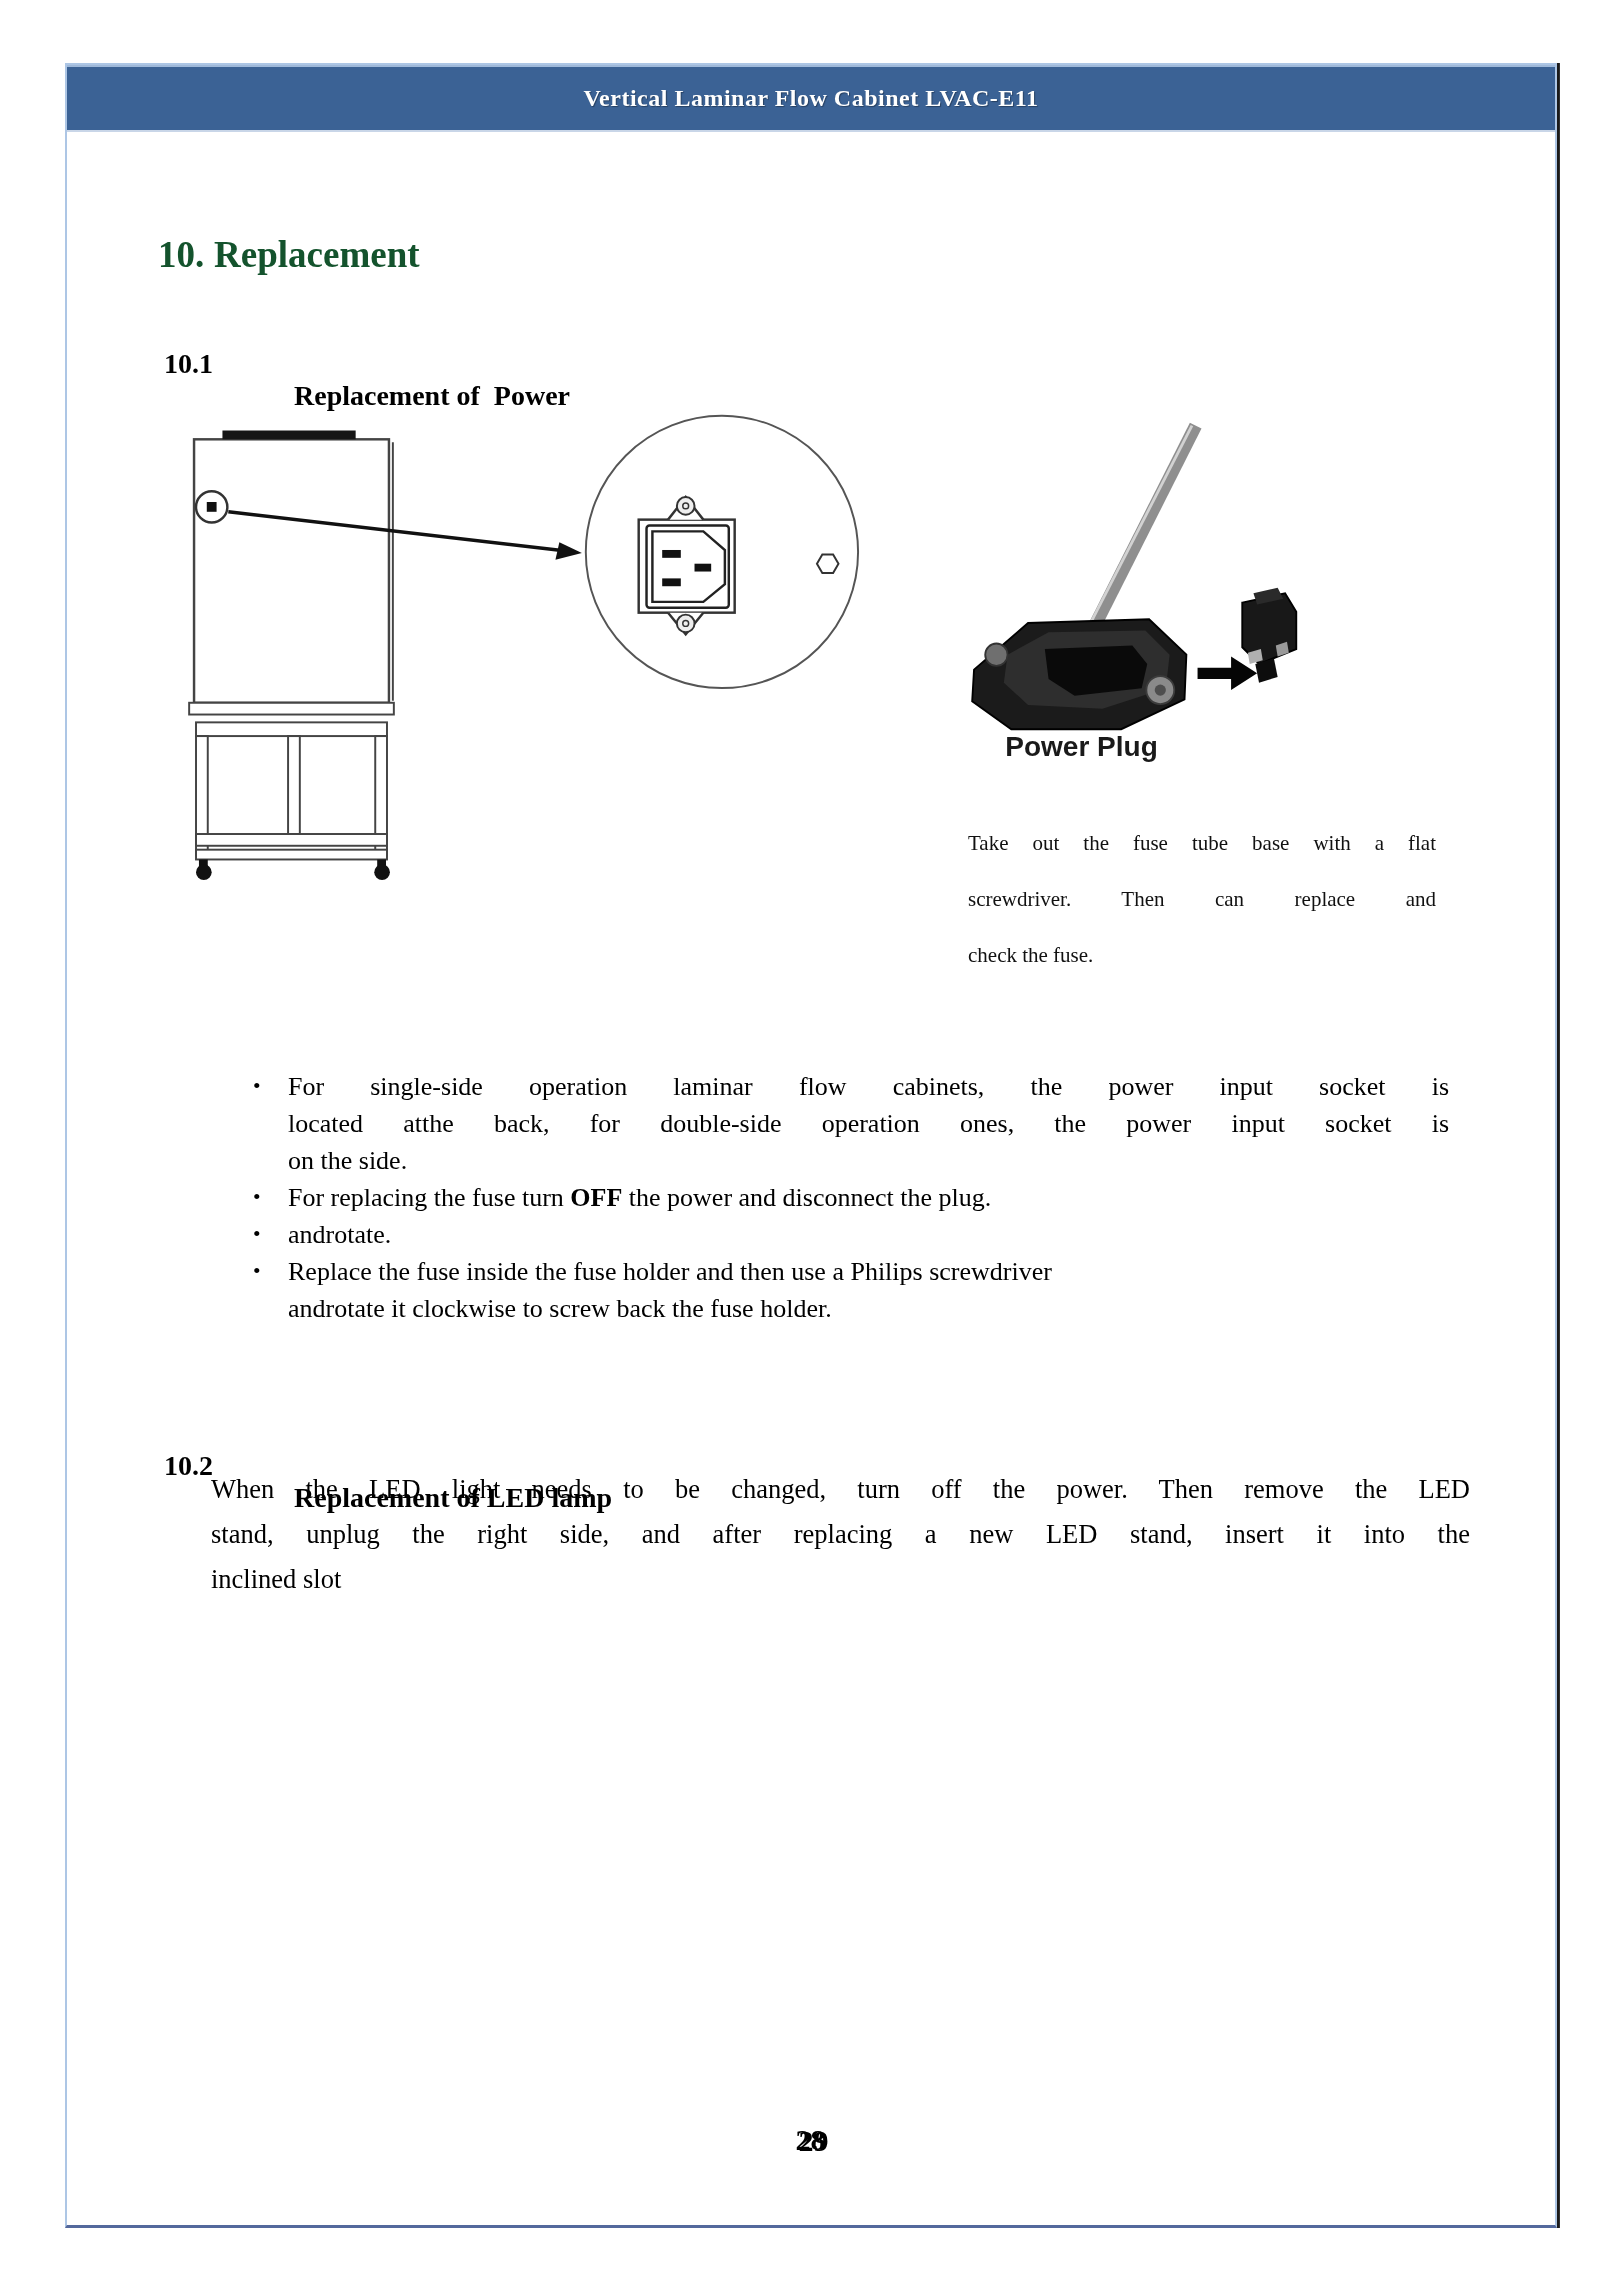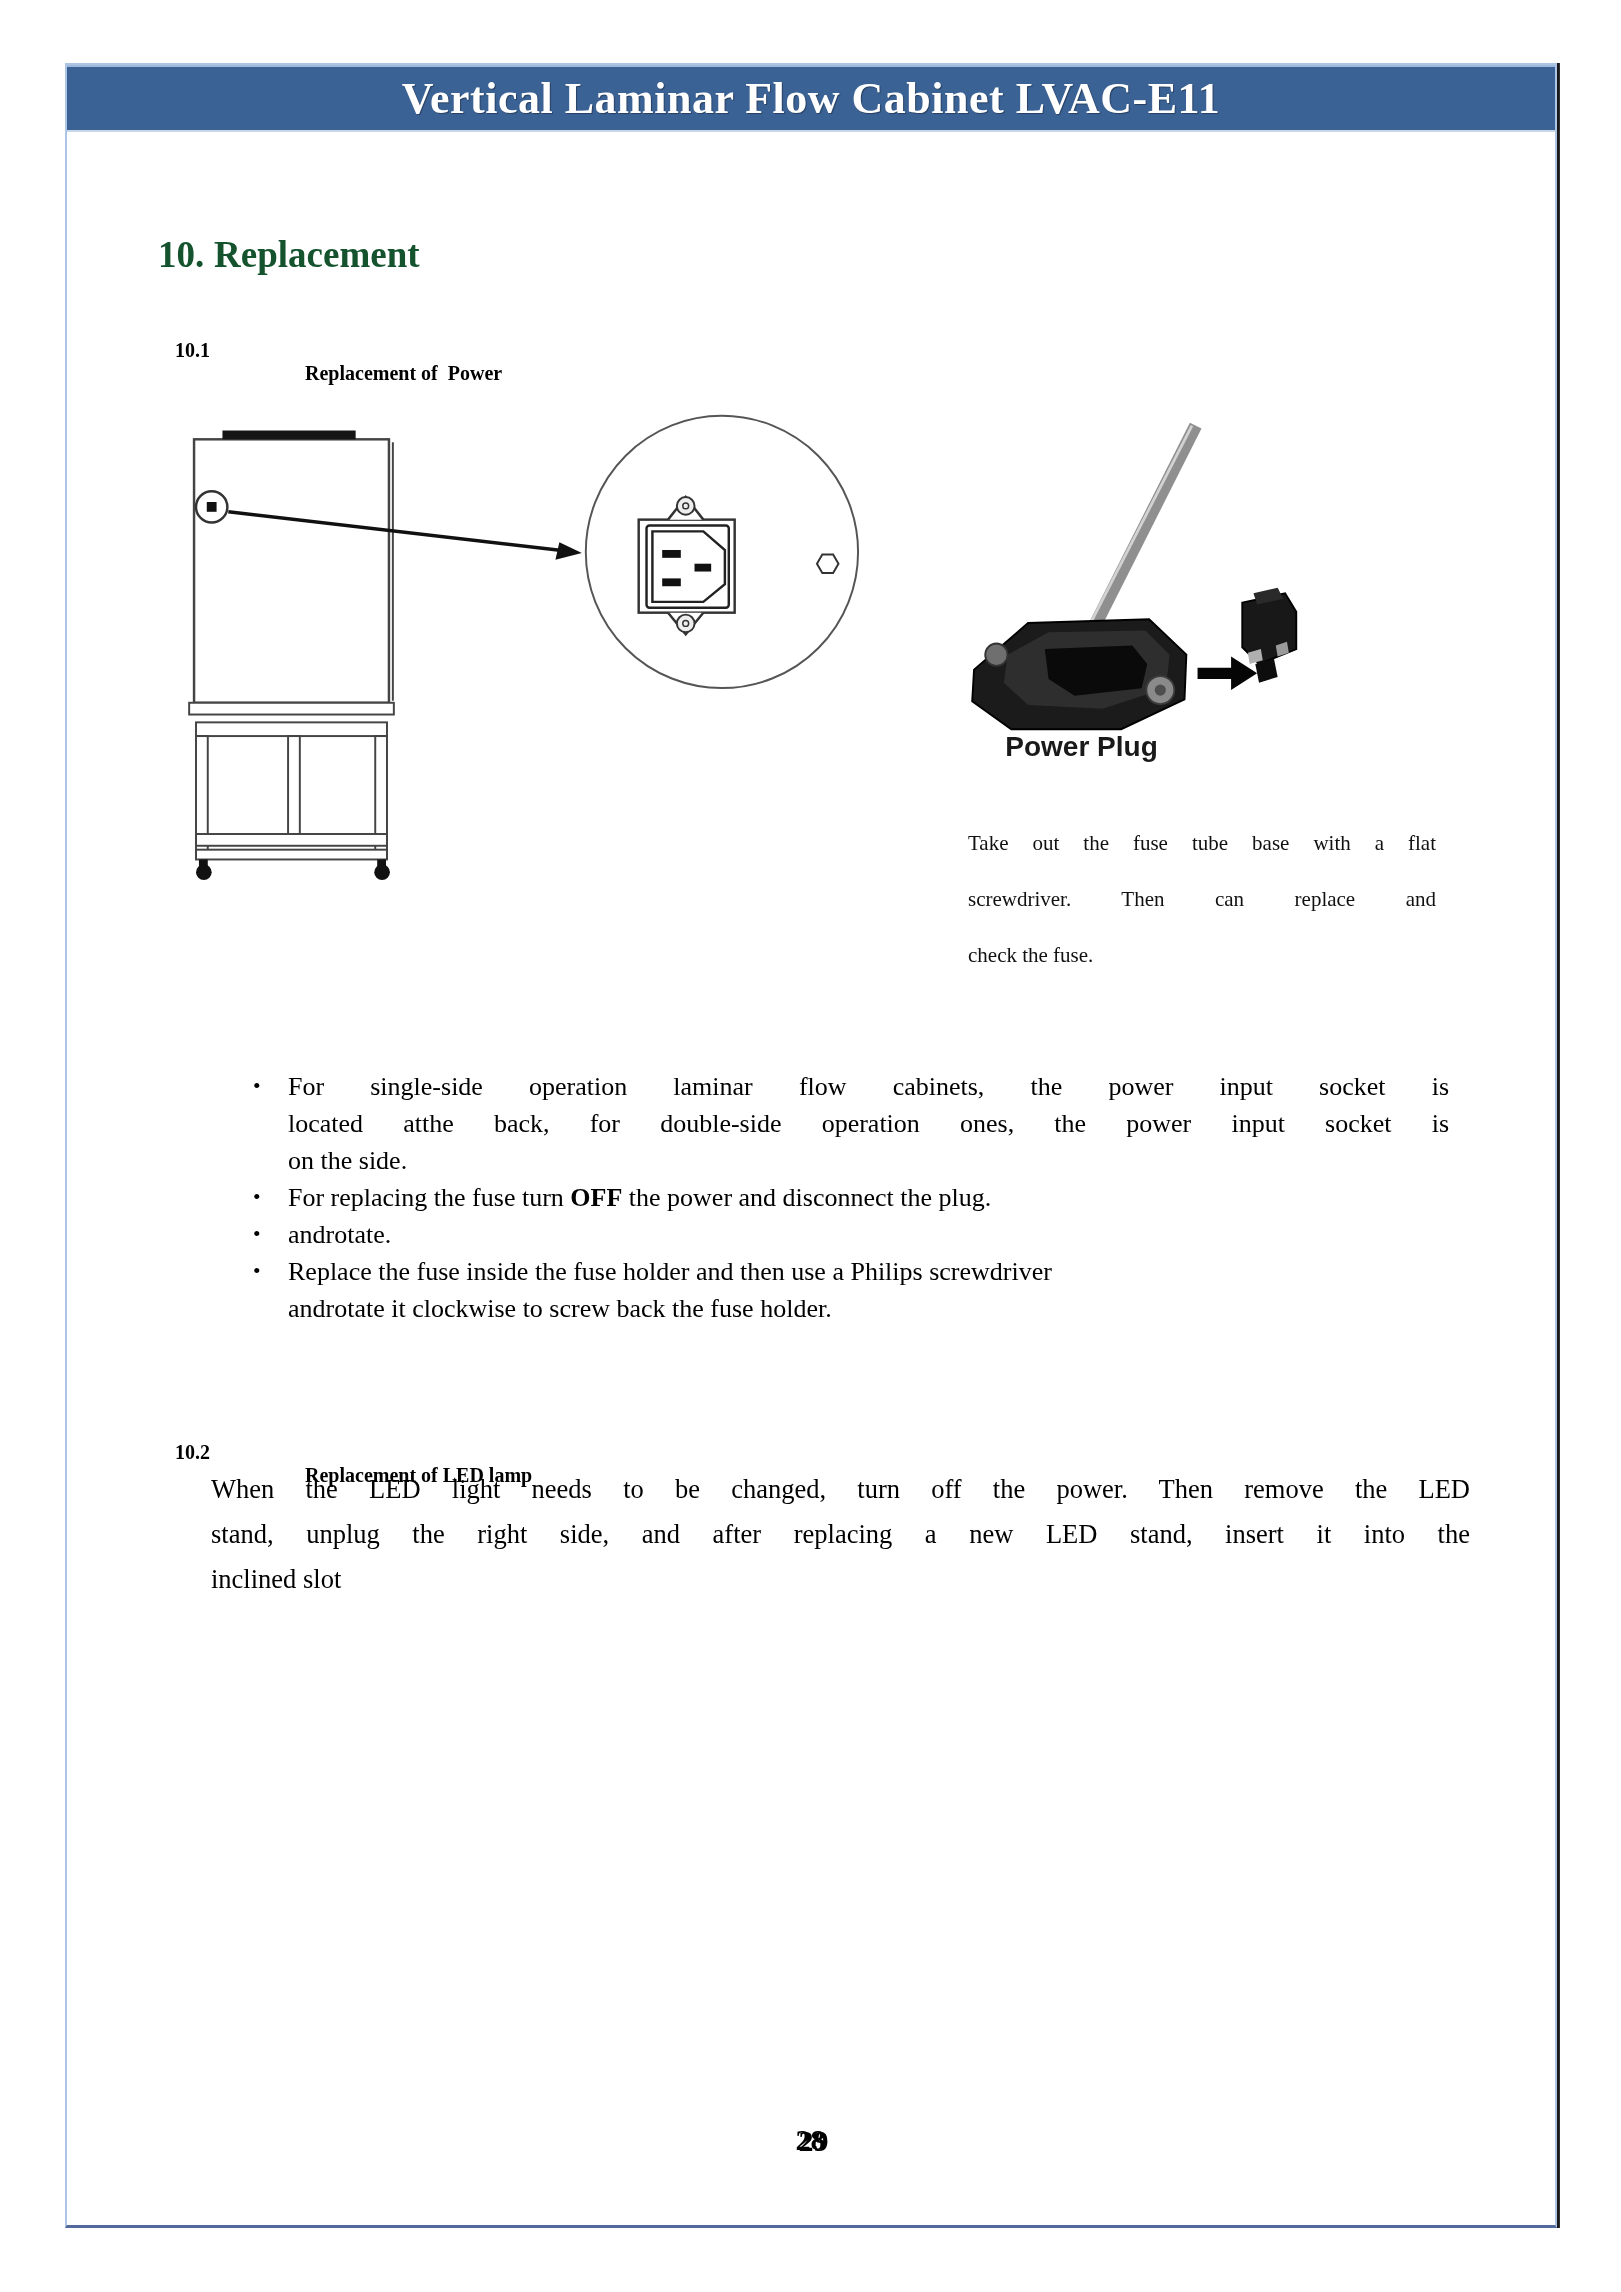--- a/index.html
+++ b/index.html
@@ -17,30 +17,30 @@
     background:#ffffff;
   }
   .header-bar {
     position:absolute; left:0; top:0; width:100%; height:67px;
     background:#3b6295;
     border-top:2.9px solid #9fb9da;
     border-bottom:2px solid #c9d6e8;
     display:flex; align-items:center; justify-content:center;
   }
   .header-title {
-    color:#ffffff; font-weight:bold; font-size:44px; letter-spacing:0.5px;
+    color:#ffffff; font-weight:bold; font-size:24px; letter-spacing:0.5px;
     text-shadow:1px 1px 1px rgba(0,0,0,0.35);
     font-family:"Liberation Serif", serif;
   }
   .h1 {
     position:absolute; left:158px; top:233px;
     font-size:37px; font-weight:bold; color:#14532d; letter-spacing:0px;
     display:flex; gap:9.8px; font-family:"Liberation Serif", serif;text-align:right;
   }
-  .h2 { position:absolute; font-size:20px; font-weight:bold; color:#000; white-space:pre;margin-left:11px; }
+  .h2 { position:absolute; font-size:28px; font-weight:bold; color:#000; white-space:pre; }
   .h2 .h2-num { position:absolute; left:0; }
   .h2 .h2-title { position:absolute; left:130px; }
   .h2-1 { left:164px; top:316px; width:784px; height:39px; }
   .h2-2 { left:164px; top:1418px; width:882px; height:39px; }
 
   .fig1 { position:absolute; left:186px; top:407px; width:686px; height:475px; }
   .fig2 { position:absolute; left:954px; top:420px; width:353px; height:312px; }
   .powerplug-label {
     position:absolute; left:954px; top:731px; width:255px; text-align:center;
     font-family:"Liberation Sans", sans-serif; font-weight:bold; font-size:28px; color:#1a1a1a;

